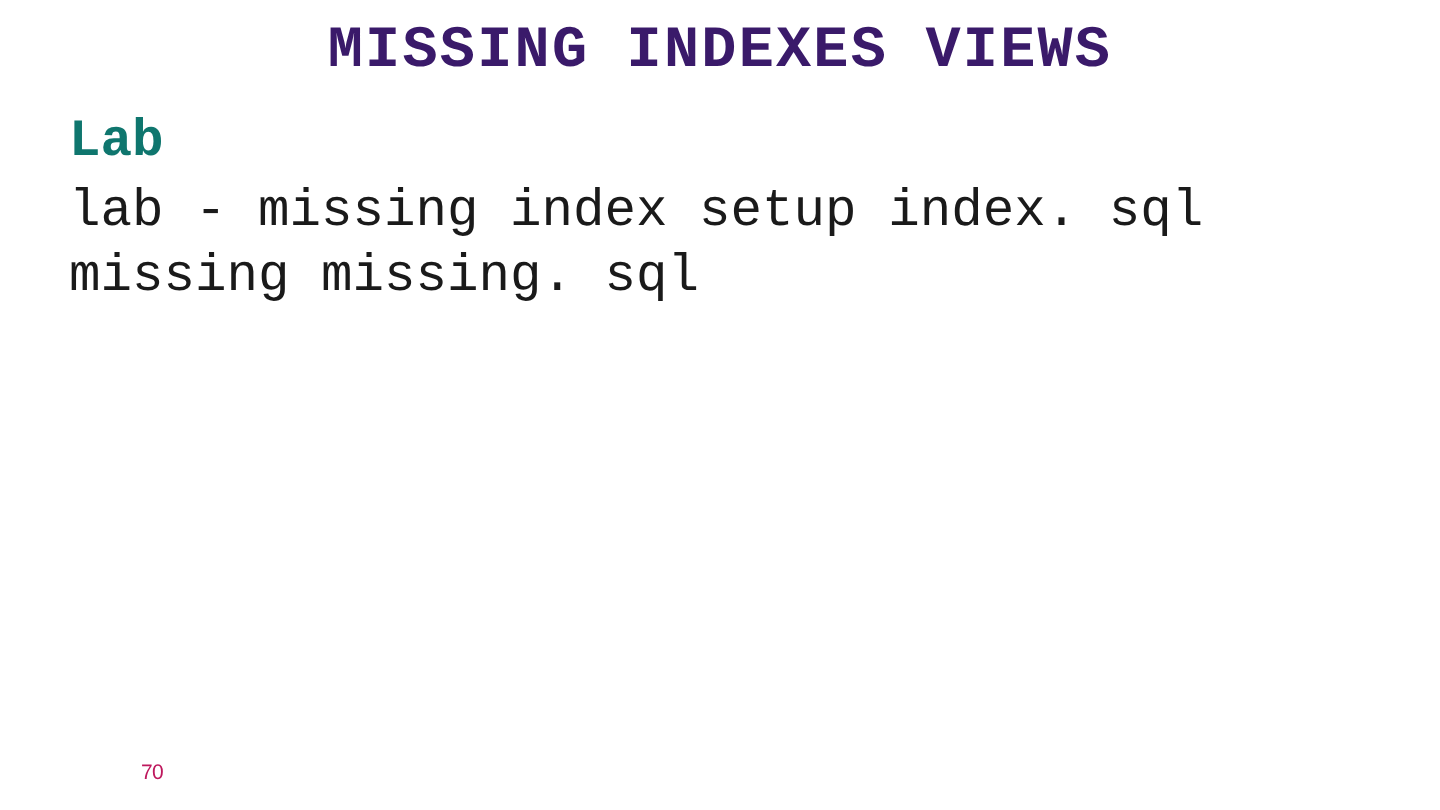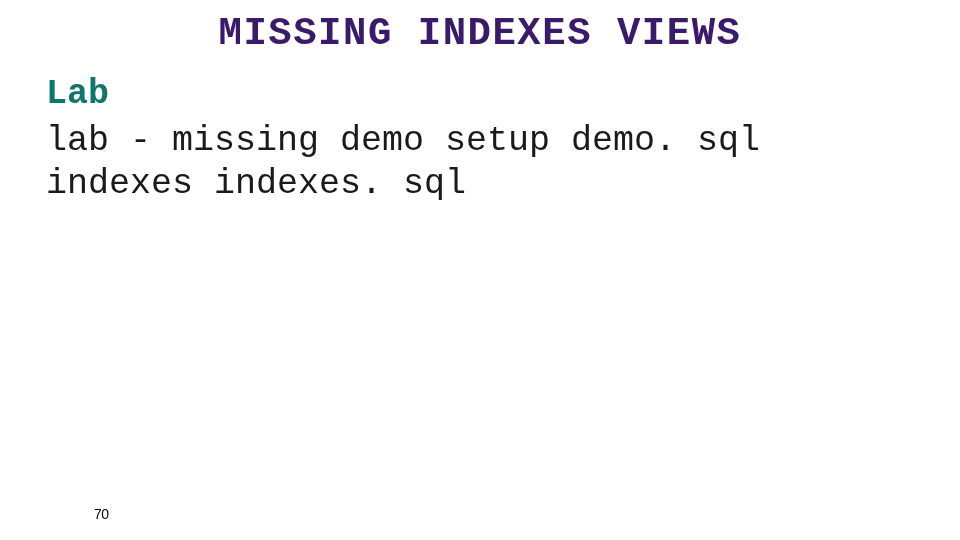--- a/index.html
+++ b/index.html
@@ -52,30 +52,30 @@
     font-size: 35px;
     font-weight: normal;
     color: #1a1a1a;
   }
   .page-number {
     position: absolute;
     left: 94px;
     bottom: 18px;
     font-family: Arial, Helvetica, sans-serif;
     font-size: 14px;
-    color: #000000;
+    color: #be185d;
     letter-spacing: -0.5px;
   }
 </style>
 </head>
 <body>
 
 <div class="slide">
   <div class="title">MISSING INDEXES VIEWS</div>
 
   <div class="subheading">Lab</div>
 
-  <div class="body-line-1">lab - missing demo setup demo. sql</div>
+  <div class="body-line-1">lab - missing index setup index. sql</div>
 
-  <div class="body-line-2">indexes indexes. sql</div>
+  <div class="body-line-2">missing missing. sql</div>
 
   <div class="page-number">70</div>
 </div>
 
 </body></html>

